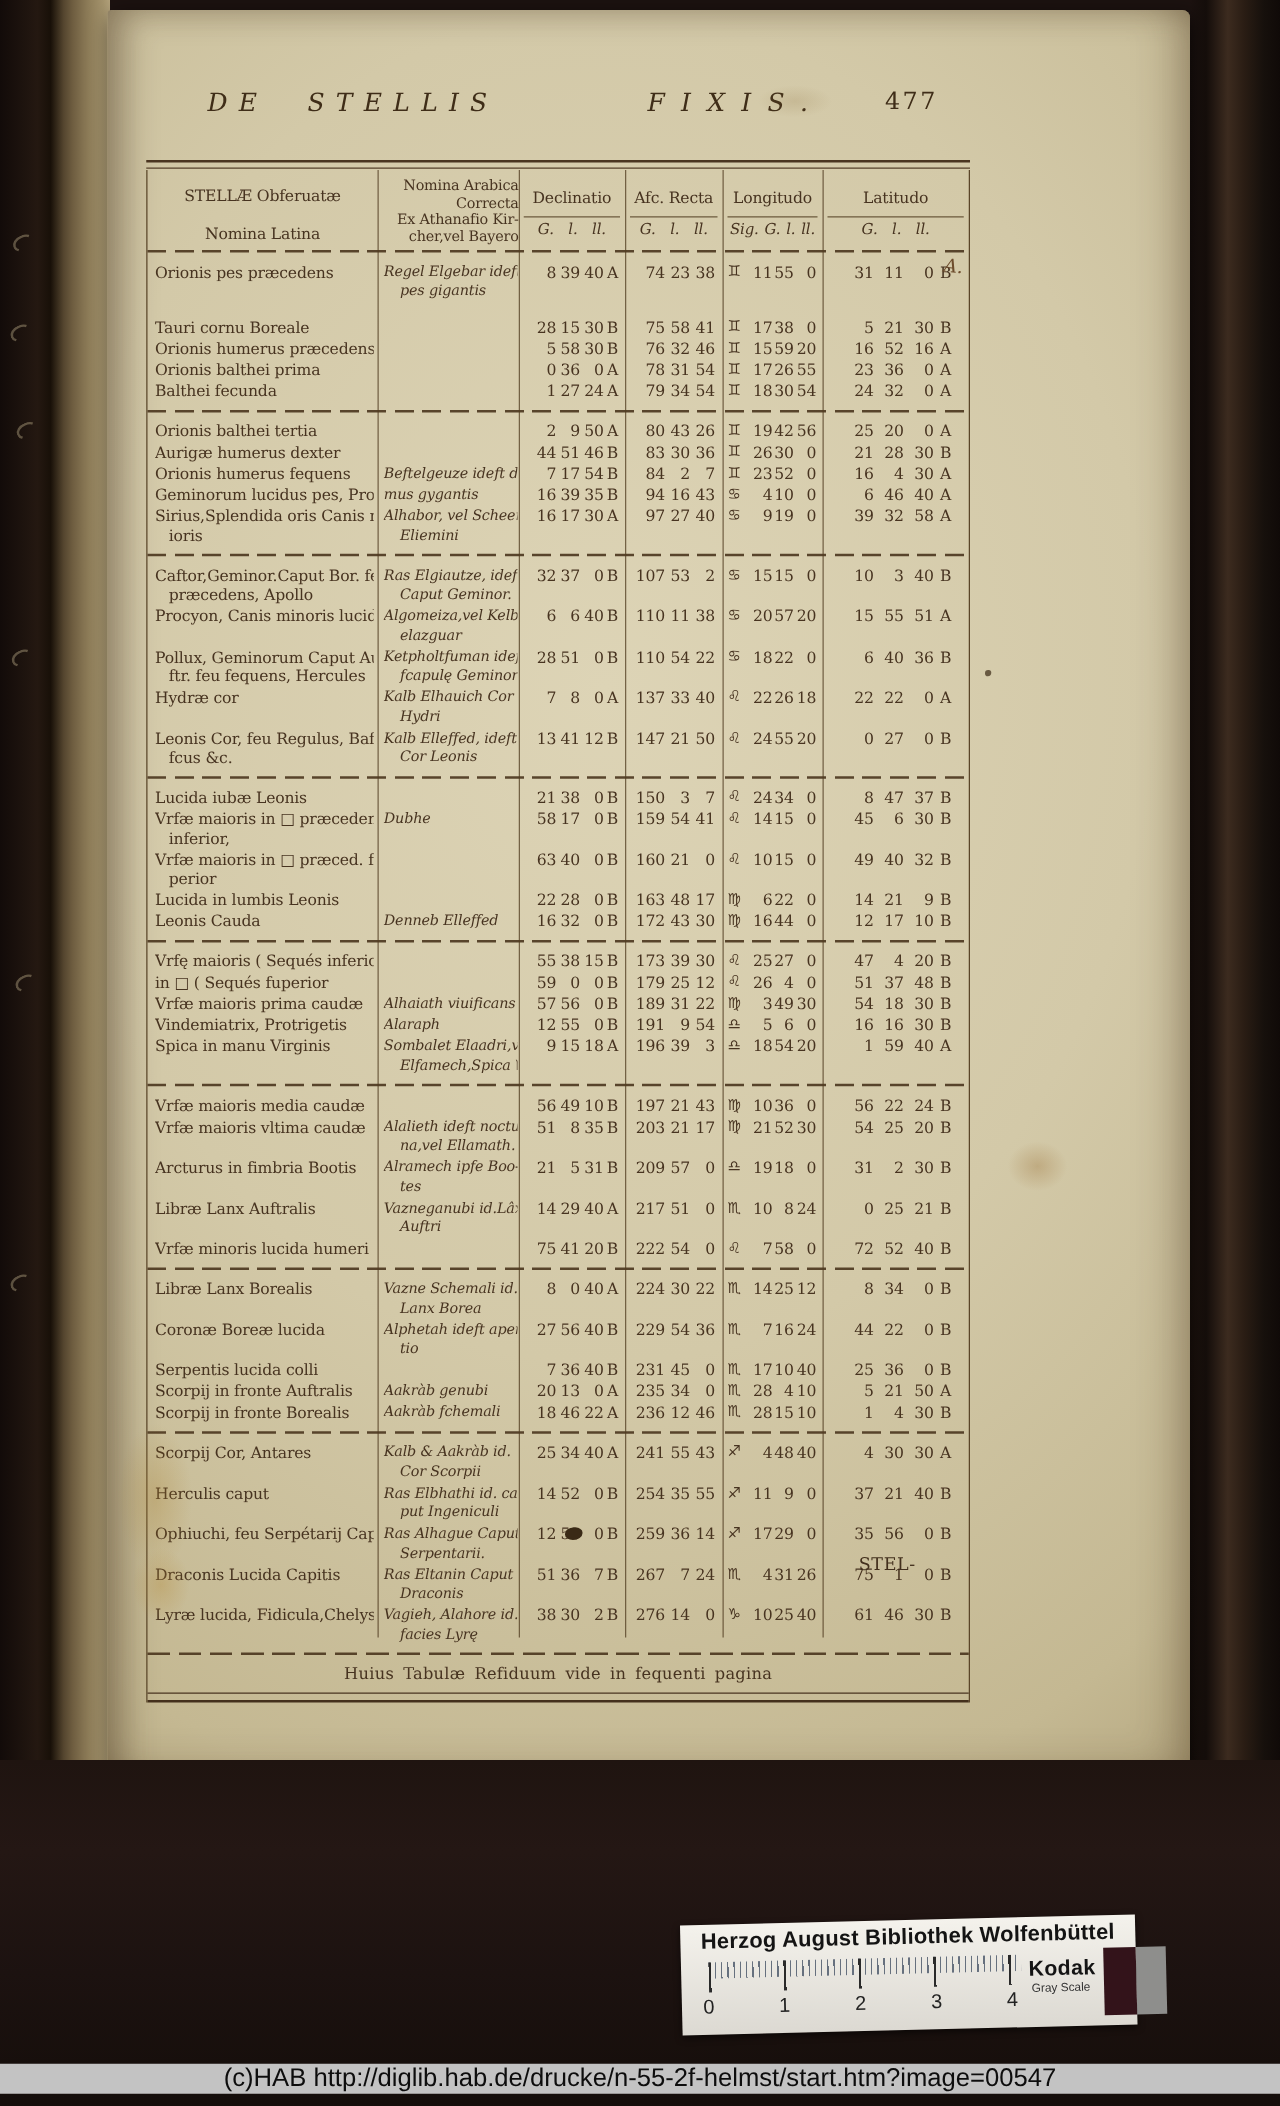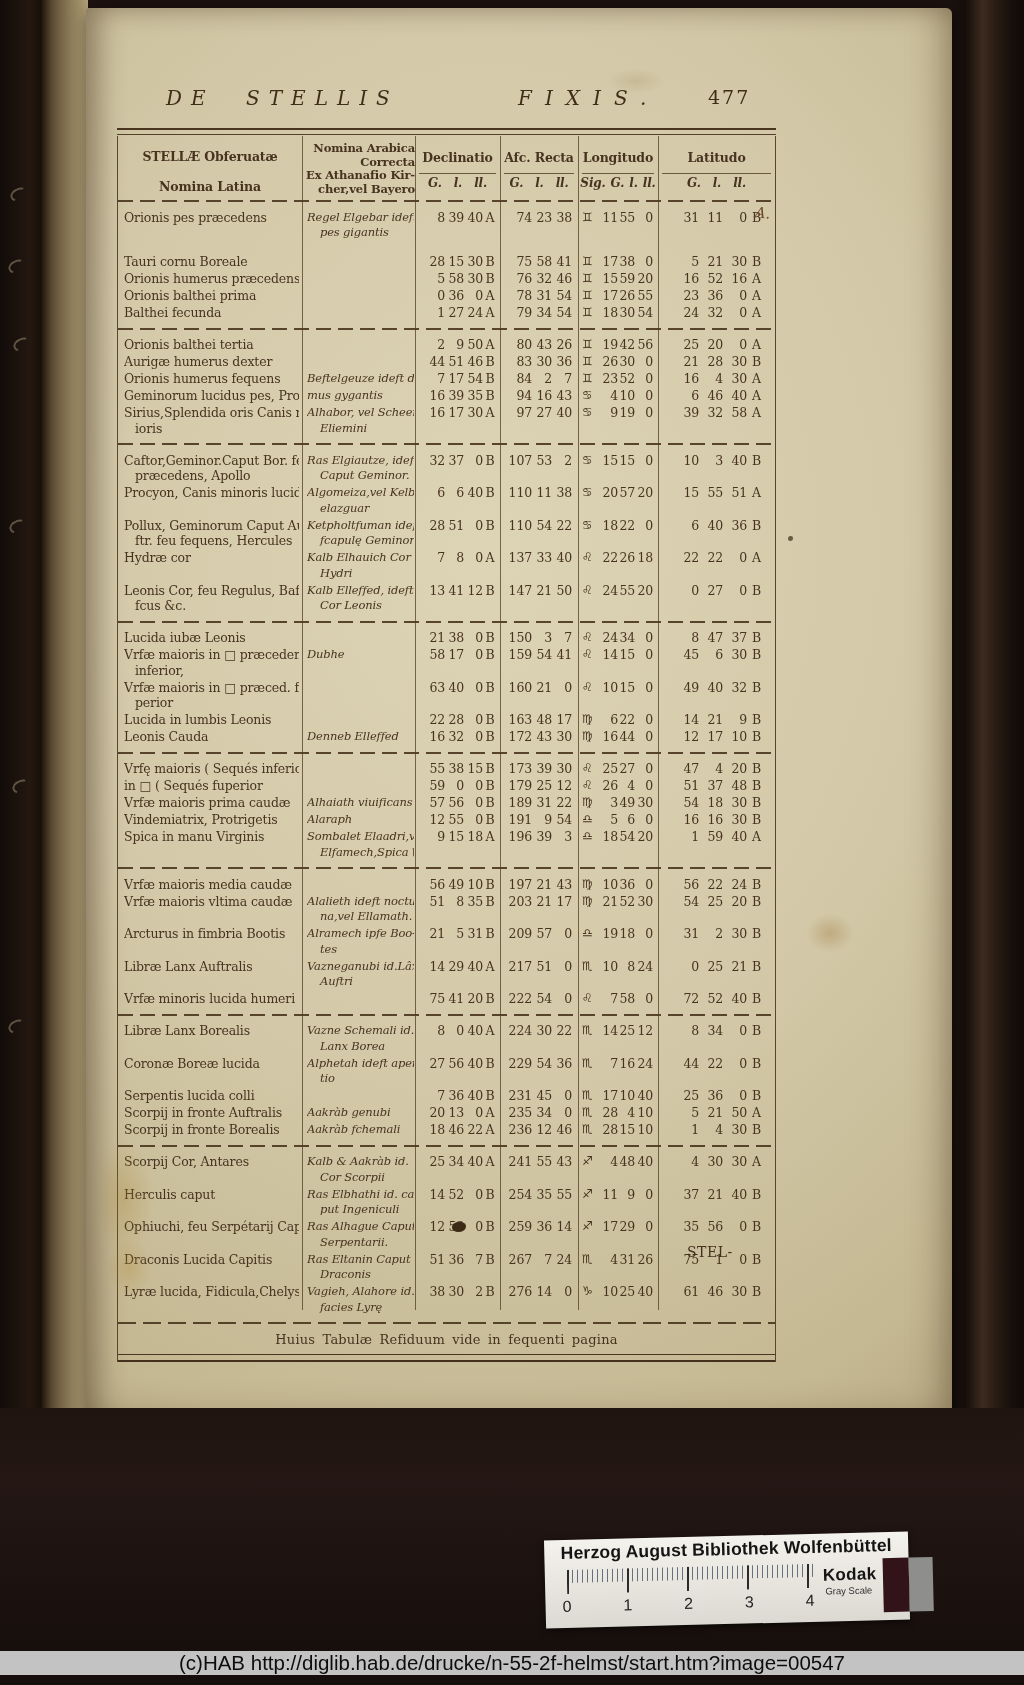--- a/index.html
+++ b/index.html
@@ -14,30 +14,30 @@
     background:linear-gradient(90deg,rgba(20,12,9,0) 0%,#140d0a 18%,#3c2b1f 42%,#2a1d14 60%,#16100c 82%,#100a08 100%);}
   .dark-bottom{position:absolute;left:0;top:1408px;width:1024px;height:244px;
     background:linear-gradient(180deg,#1f1410 0%,#241714 30%,#1c1210 70%,#170f0c 100%);}
   
   .page{position:absolute;left:86px;top:8px;width:866px;height:1428px;border-radius:3px 6px 10px 4px;
     background:
       radial-gradient(ellipse 120% 90% at 46% 38%, #ddd4b6 0%, #d3c9a8 42%, #c4b892 72%, #a99a72 92%, #8f8059 100%);
     box-shadow:inset 14px 0 26px rgba(60,40,20,.35), inset -10px -16px 34px rgba(70,50,25,.38), 4px 6px 18px rgba(0,0,0,.65);}
   .stain{position:absolute;border-radius:50%;pointer-events:none;}
   
-  .running-head{position:absolute;left:0;top:78px;width:866px;height:26px;font-style:italic;font-size:20px;color:#3f2d18;}
+  .running-head{position:absolute;left:0;top:62px;width:866px;height:26px;font-style:italic;font-size:20px;color:#3f2d18;}
   .rh-left{position:absolute;left:80px;letter-spacing:9px;word-spacing:16px;}
   .rh-right{position:absolute;left:432px;letter-spacing:13px;word-spacing:10px;}
   .rh-num{position:absolute;left:622px;font-style:normal;letter-spacing:2px;font-size:19px;text-align:center;}
   
   .startable{position:absolute;left:31px;top:120px;width:659px;font-size:12.5px;line-height:15.5px;letter-spacing:-.15px;color:#473320;}
   .toprule{height:4px;border-top:2.5px solid #4a3520;border-bottom:1.2px solid #55402a;margin-bottom:1px;}
   .tgrid{position:relative;border-left:1.3px solid #5a4528;border-right:1.3px solid #5a4528;}
   .vline{position:absolute;top:0;width:0;border-left:1.2px solid rgba(80,60,32,.75);z-index:3;}
-  .thead{display:flex;padding-top:5px;font-weight:bold;}
+  .thead{display:flex;padding-top:5px;}
   .hc{box-sizing:border-box;}
   .h1{width:184px;text-align:center;padding-top:8px;}
   .h1 .l2{margin-top:14px;}
   .h2{width:113px;text-align:right;font-size:11.5px;line-height:13.5px;padding-top:1px;}
   .hn{text-align:center;}
   .hn .ht{padding-top:9px;font-size:12.5px;}
   .hrule{margin:7px 4px 2px 4px;border-top:1.2px solid rgba(80,60,32,.8);}
   .hu{font-style:italic;text-align:center;word-spacing:8px;font-size:12px;padding-bottom:2px;}
   .w3{width:85px;} .w4{width:78px;} .w5{width:80px;} .w6{width:117px;}
   .hu.sig{word-spacing:1px;}

